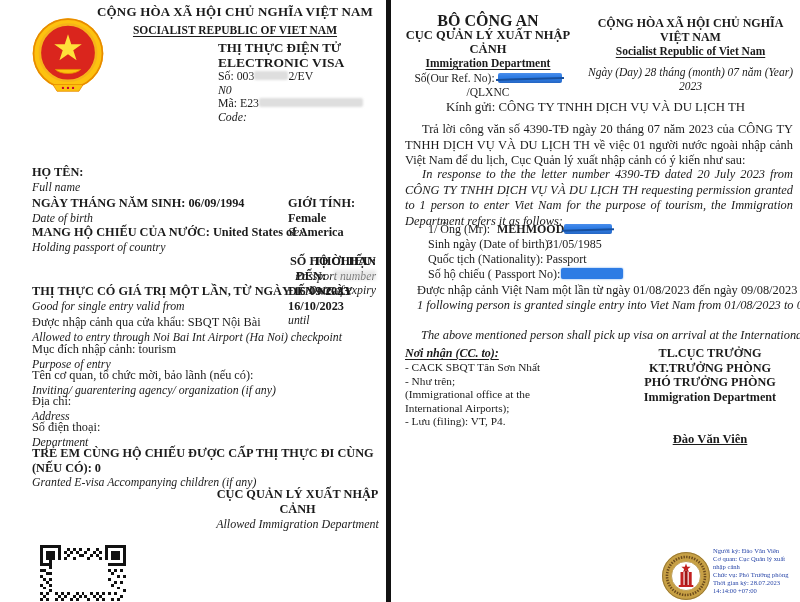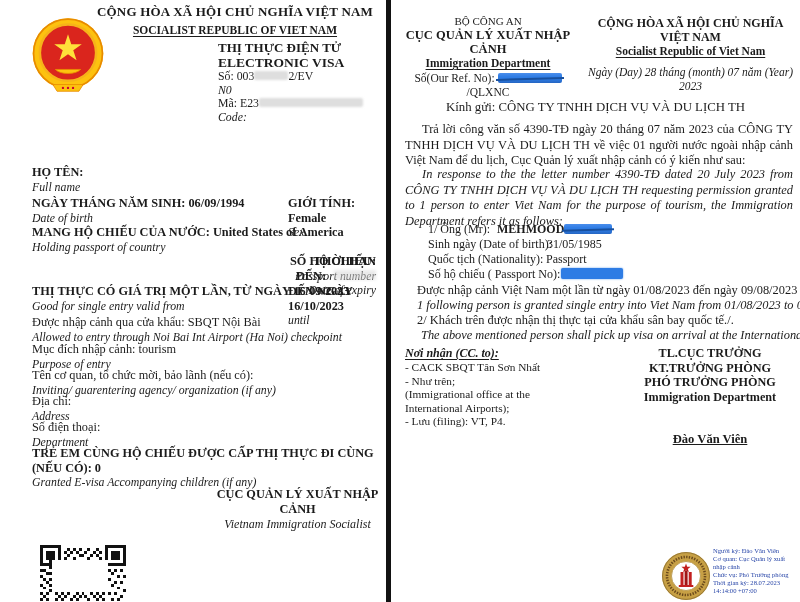--- a/index.html
+++ b/index.html
@@ -32,21 +32,21 @@
 
   #lp-footer { position:absolute; left:215px; right:6px; top:487px; text-align:center; }
   #lp-footer .vi { font-size:12.3px; font-weight:bold; line-height:15px; }
   #lp-footer .en { font-size:12px; font-style:italic; line-height:15px; }
 
   #qr { position:absolute; left:40px; top:545px; width:86px; height:86px; }
 
   
   #page-right { position:absolute; left:391px; top:0; width:409px; height:602px; font-size:12.5px; }
   .rp-org { position:absolute; left:6px; top:14px; width:182px; text-align:center; line-height:14px; }
-  .rp-org .l1 { font-size:11px; font-weight:normal; }
+  .rp-org .l1 { font-size:16px; font-weight:bold; }
   .rp-org .l2 { font-size:12.5px; font-weight:bold; }
   .rp-org .l3 { font-size:11.5px; font-weight:bold; text-decoration:underline; text-underline-offset:2px; }
   .rp-org .l4 { font-size:11.5px; margin-top:1px; }
   .rp-nation { position:absolute; left:192px; right:2px; top:16px; text-align:center; line-height:14px; }
   .rp-nation .l1 { font-size:12px; font-weight:bold; }
   .rp-nation .l2 { font-size:11.5px; font-weight:bold; text-decoration:underline; text-underline-offset:2px; }
   .rp-nation .l3 { font-size:11.5px; font-style:italic; margin-top:7px; }
   .rp-subject { position:absolute; left:42px; top:76px; width:140px; text-align:center; font-size:8px; line-height:10px; }
   .rp-salut { position:absolute; left:0; right:0; top:100px; text-align:center; font-size:12.8px; }
   .rp-para { position:absolute; left:14px; right:7px; text-align:justify; text-indent:17px; font-size:12.4px; line-height:15.5px; }
@@ -168,21 +168,21 @@
       </div>
 
       <div class="frow" style="top:286px;">
         <div class="vi">TRẺ EM CÙNG HỘ CHIẾU ĐƯỢC CẤP THỊ THỰC ĐI CÙNG (NẾU CÓ): 0</div>
         <div class="en">Granted E-visa Accompanying children (if any)</div>
       </div>
     </div>
 
     <div id="lp-footer">
       <div class="vi">CỤC QUẢN LÝ XUẤT NHẬP CẢNH</div>
-      <div class="en">Vietnam Immigration Socialist</div>
+      <div class="en">Allowed Immigration Department</div>
     </div>
 
     <svg id="qr" viewBox="0 0 29 29" shape-rendering="crispEdges">
       <rect x="0" y="0" width="29" height="29" fill="#fff"></rect>
 
       <rect x="0" y="0" width="7" height="7" fill="#111"></rect>
         <rect x="1" y="1" width="5" height="5" fill="#fff"></rect>
         <rect x="2" y="2" width="3" height="3" fill="#111"></rect>
       <rect x="22" y="0" width="7" height="7" fill="#111"></rect>
         <rect x="23" y="1" width="5" height="5" fill="#fff"></rect>
@@ -307,21 +307,20 @@
         <span>Passport</span>
       </div>
       <div class="prow">
         <span class="plabel" style="width:130px;">Số hộ chiếu ( Passport No):</span>
         <span class="block-redact"></span>
       </div>
     </div>
 
     <div class="rp-line" style="top:283px;">Được nhập cảnh Việt Nam một lần từ ngày 01/08/2023 đến ngày 09/08/2023</div>
     <div class="rp-line i" style="top:298px;">1 following person is granted single entry into Viet Nam from 01/08/2023 to 09/08/2023</div>
-    <div class="rp-line" style="top:313px;">2/ Khách trên được nhận thị thực tại cửa khẩu sân bay quốc tế./.</div>
     <div class="rp-line i" style="top:328px; left:30px;">The above mentioned person shall  pick up visa on arrival at the International Airports.</div>
 
     <div id="cc">
       <div class="title">Nơi nhận (CC. to):</div>
       <div class="item">- CACK SBQT Tân Sơn Nhất</div>
       <div class="item">- Như trên;</div>
       <div class="item" style="width:170px;">(Immigrational office at the International Airports);</div>
       <div class="item">- Lưu (filing): VT, P4.</div>
     </div>
 

